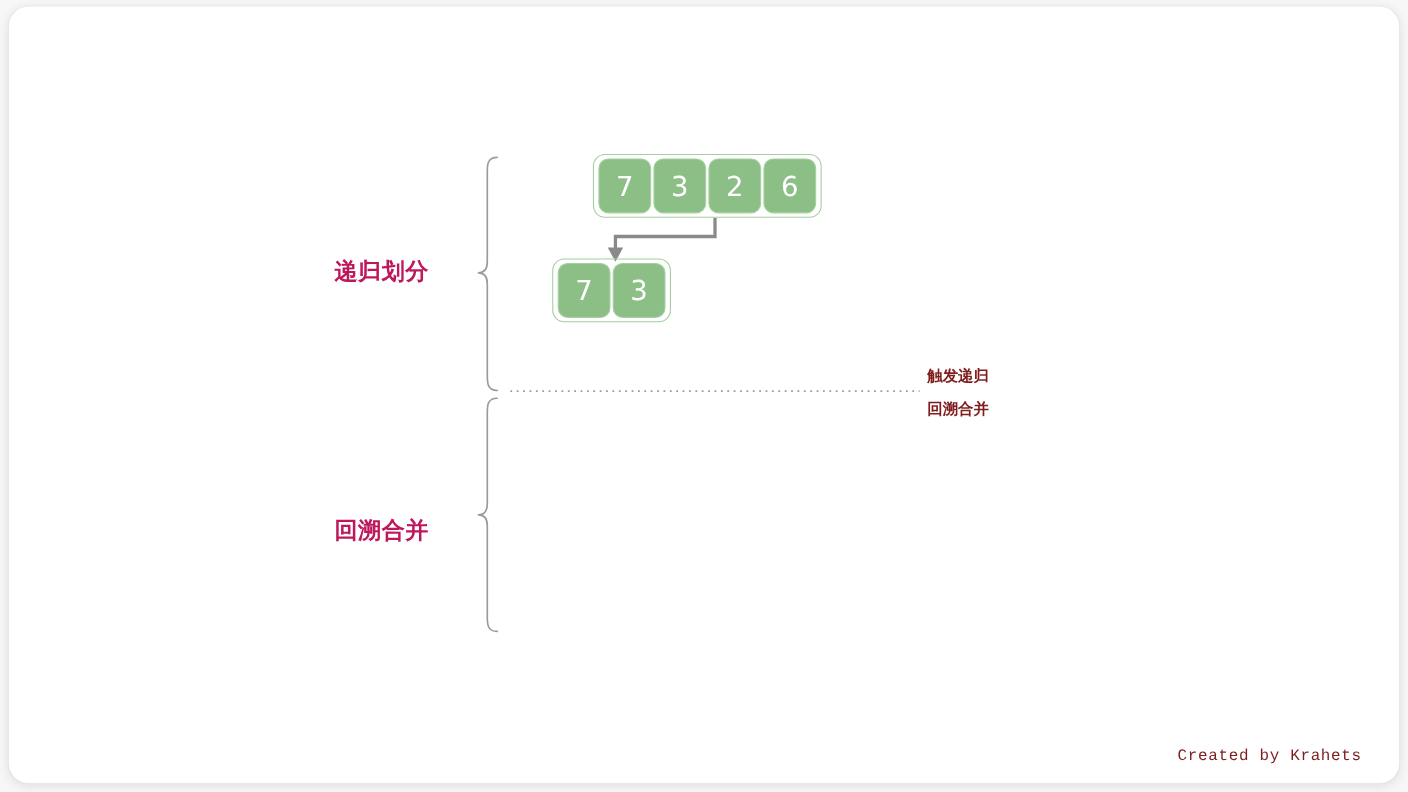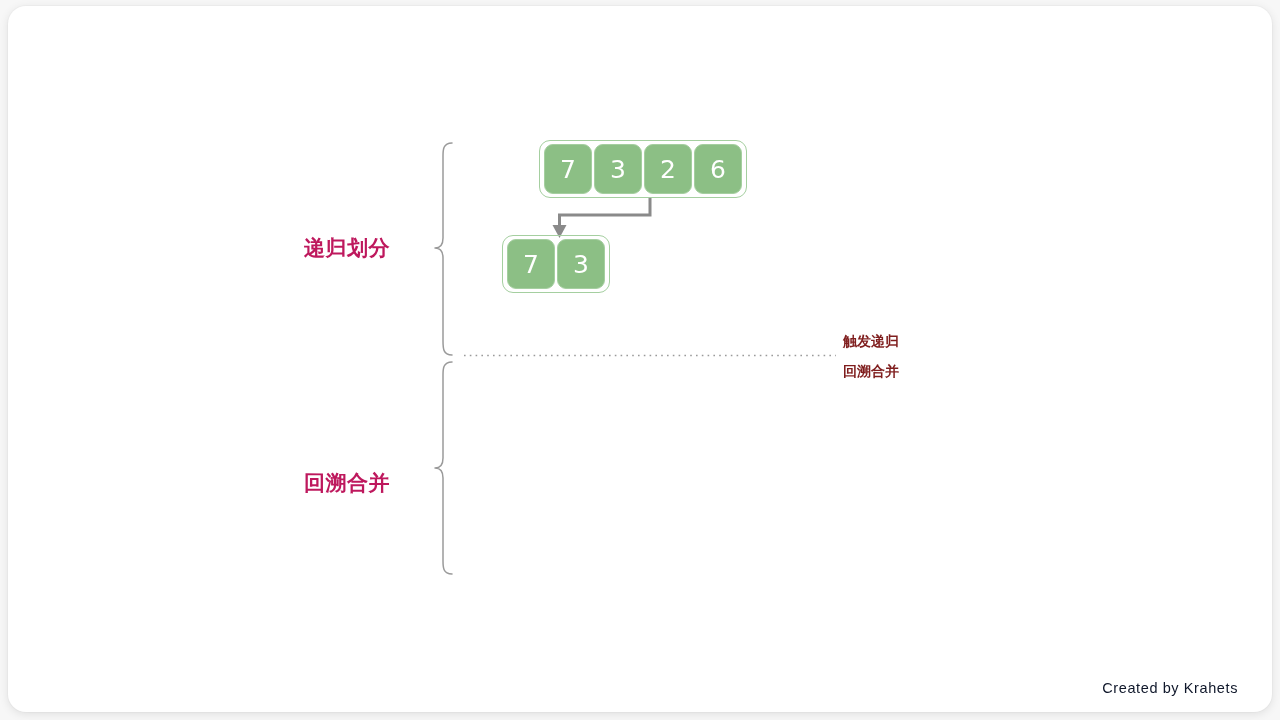--- a/index.html
+++ b/index.html
@@ -86,23 +86,23 @@
     font-family: "DejaVu Sans", "Liberation Sans", sans-serif;
   }
   #row-top    { left: 539px; top: 140px; }
   #row-bottom { left: 502px; top: 235px; }
 
   
   #credit {
     position: absolute;
     right: 42px;
     bottom: 24px;
-    font-family: Liberation Sans, sans-serif;
+    font-family: Liberation Mono, monospace;
     font-size: 14.5px;
-    color: #0f172a;
+    color: #7f1d1d;
     letter-spacing: 0.6px;
     white-space: nowrap;
   }
 </style>
 </head>
 <body>
 
 <div id="stage">
   <div id="card"></div>
 

